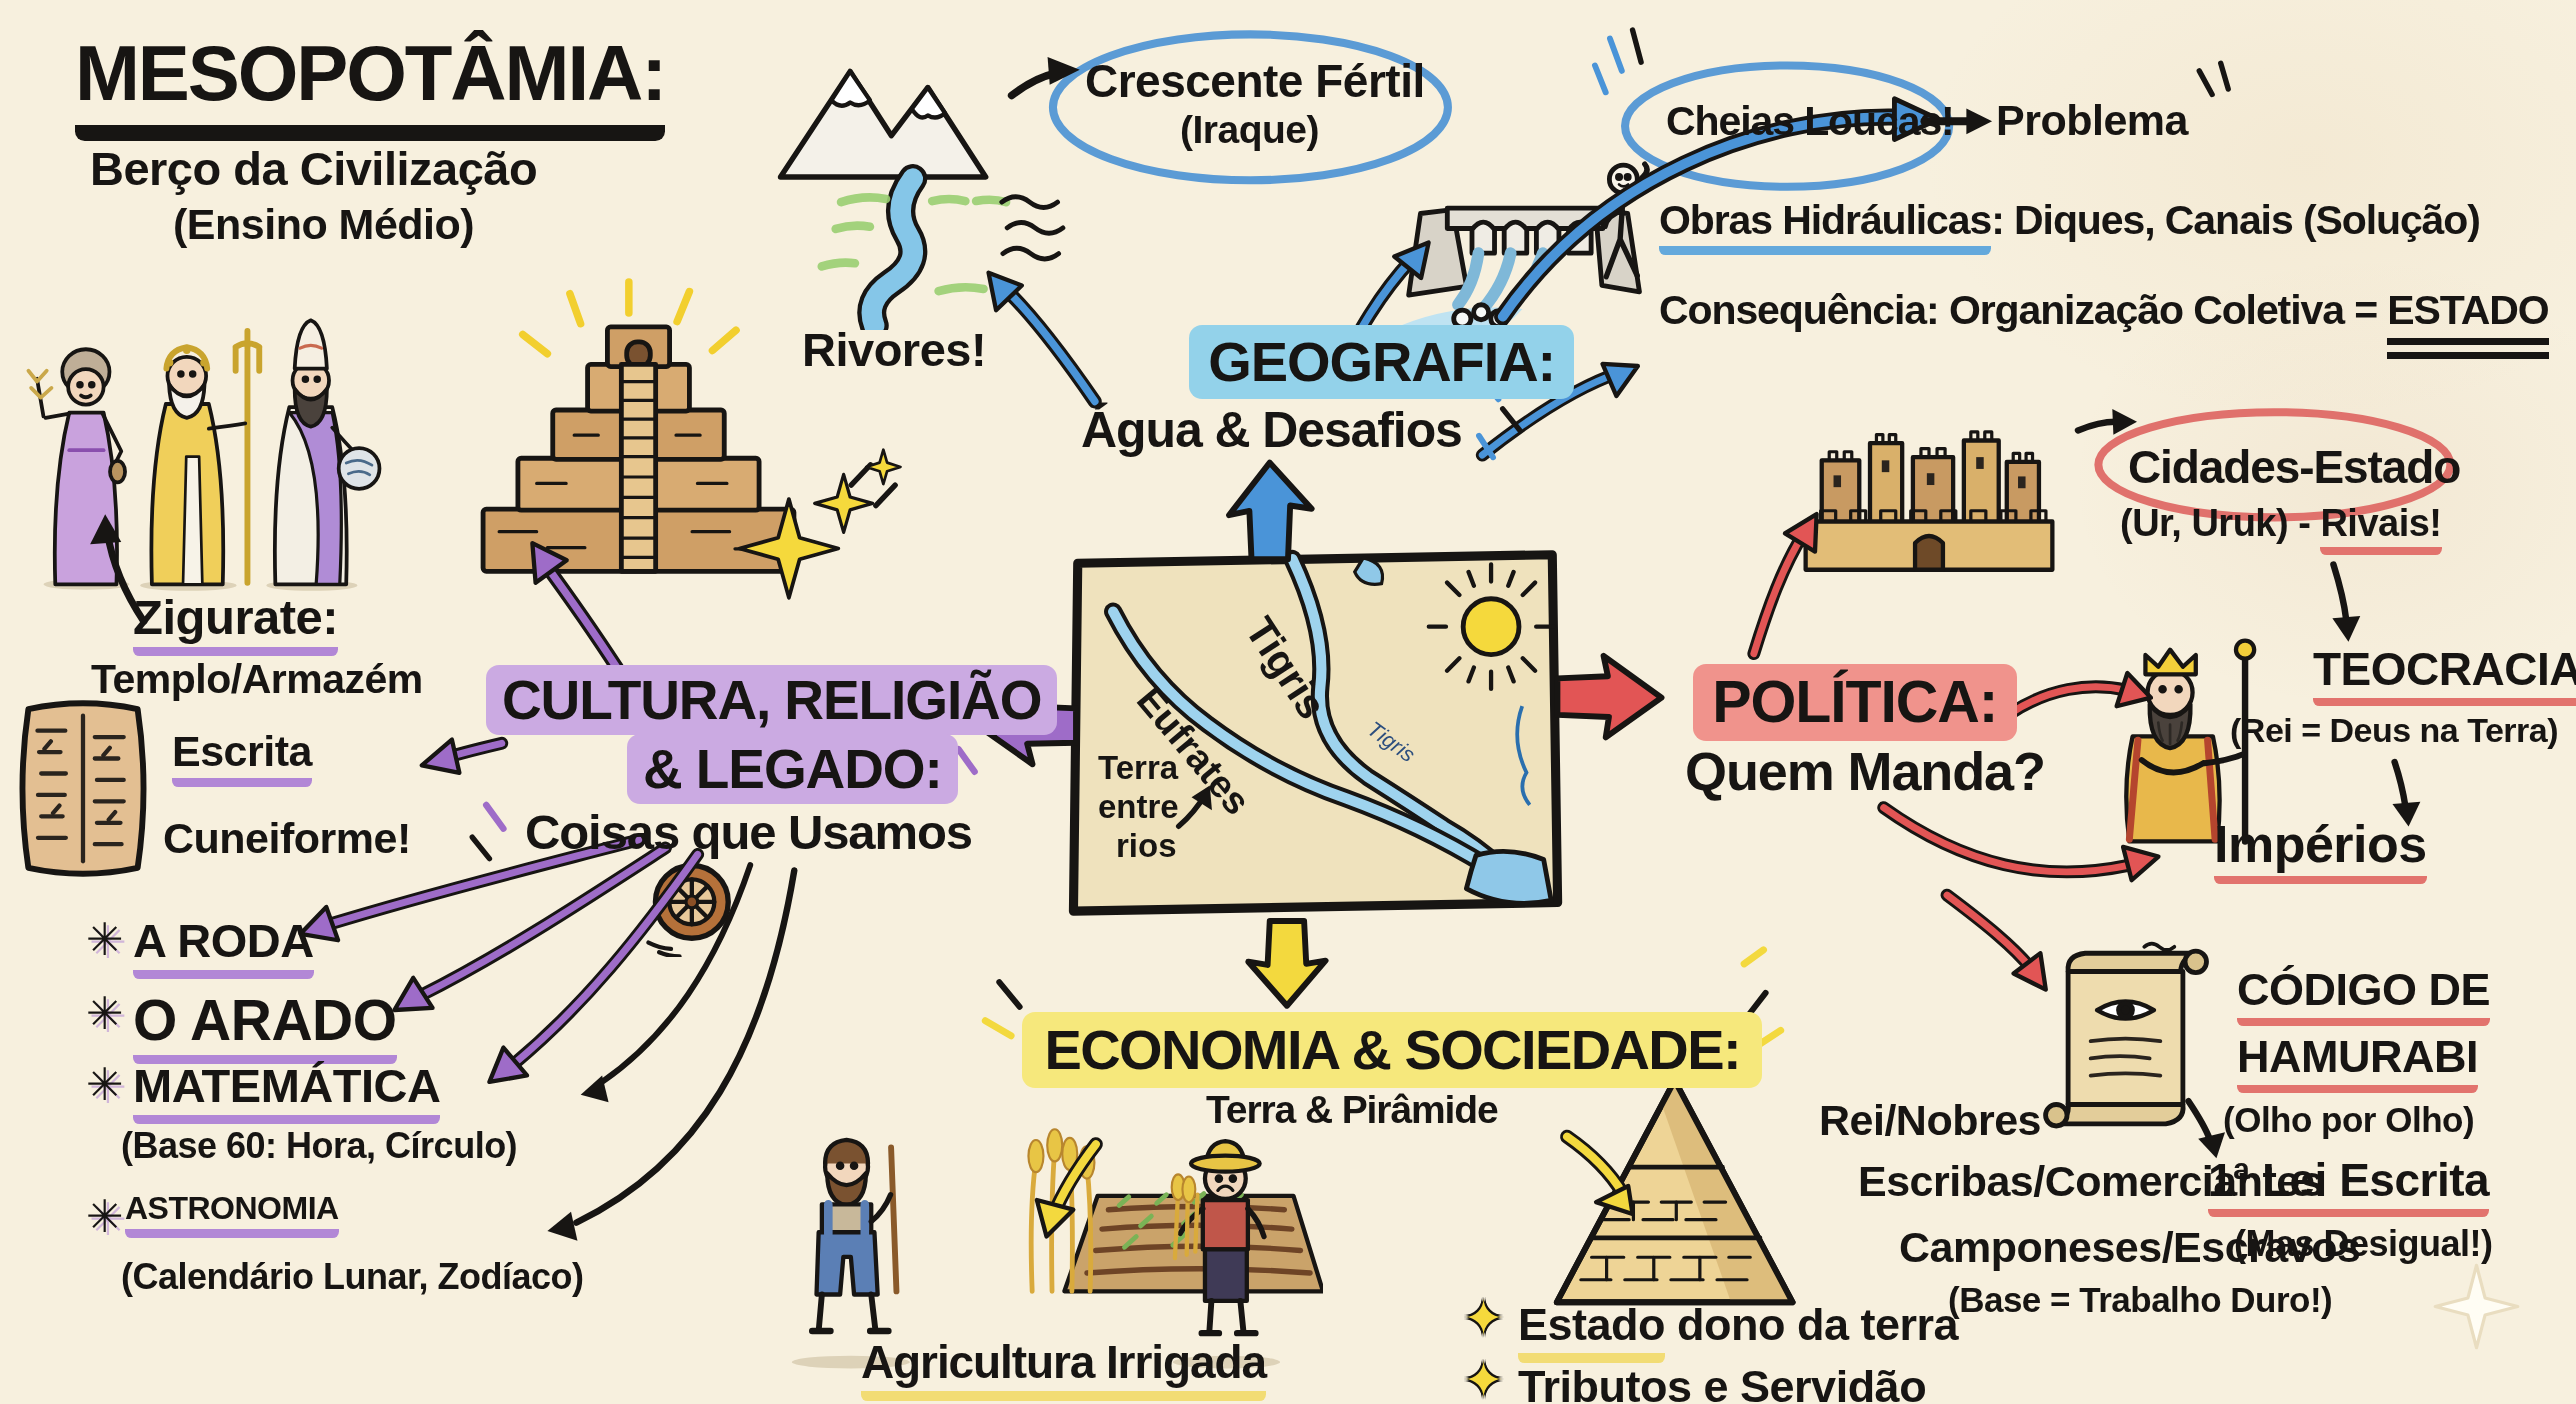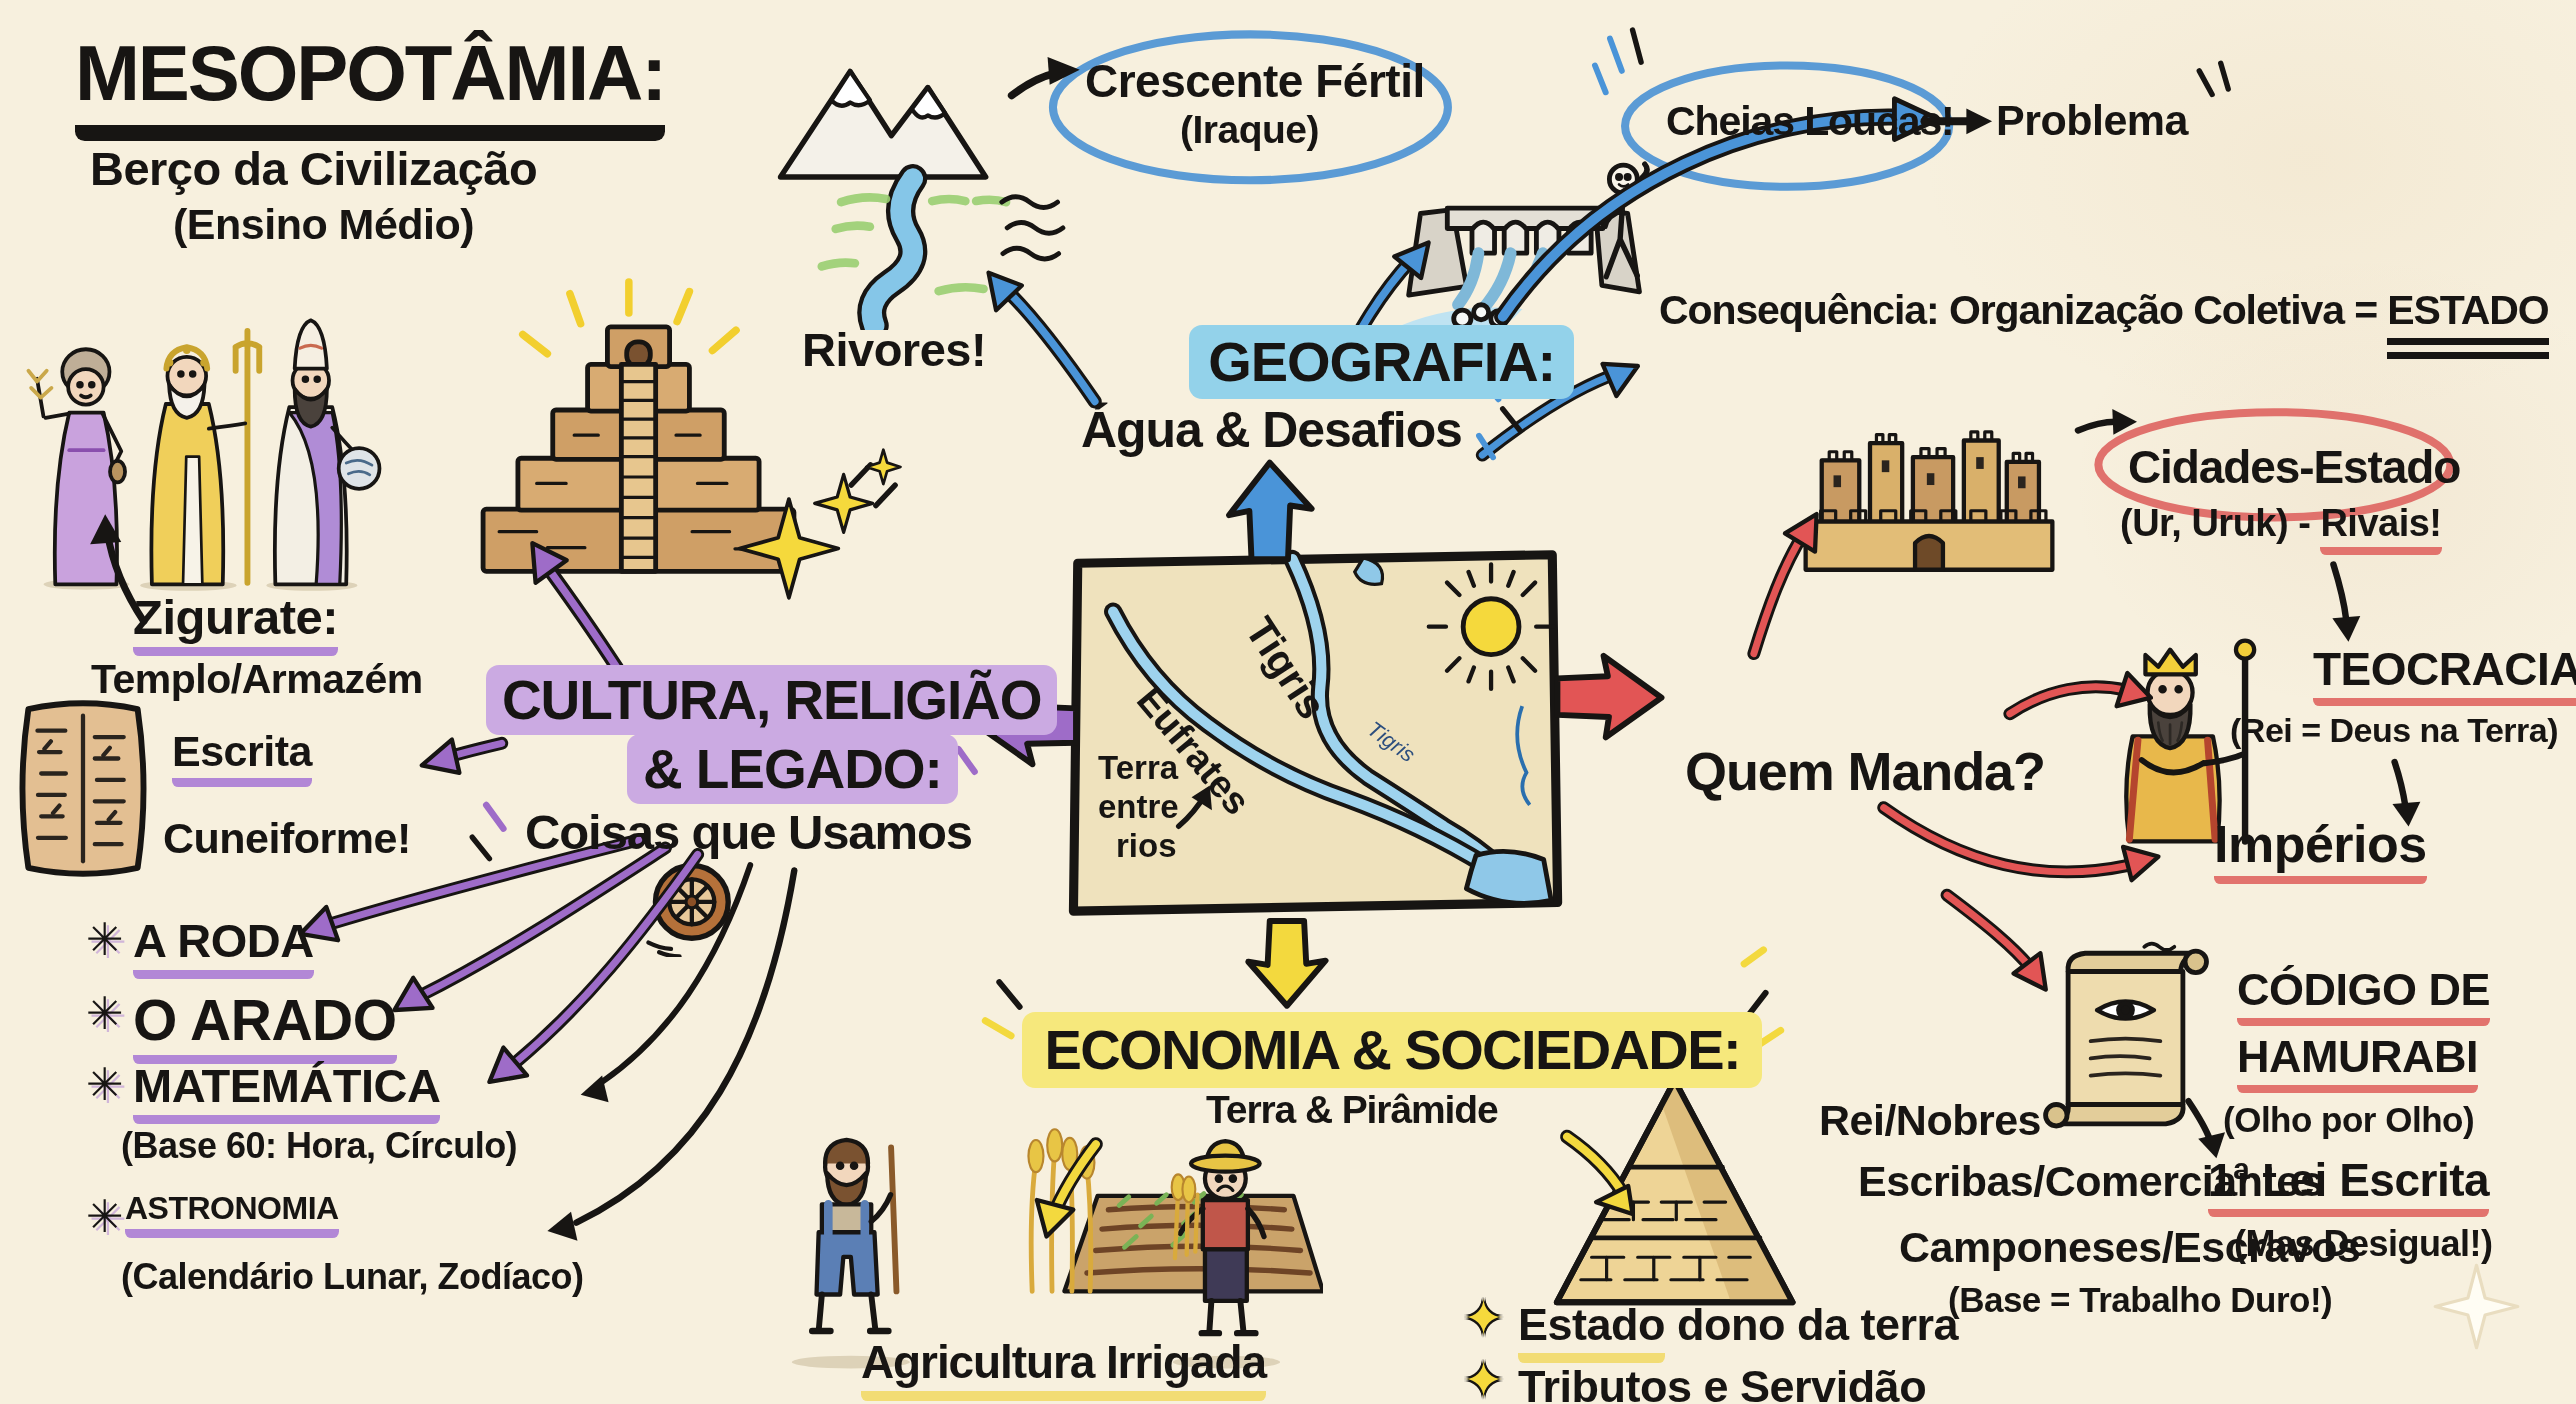--- a/index.html
+++ b/index.html
@@ -432,30 +432,34 @@
 
   <div class="txt" style="left:75px;top:28px;font-size:78px;letter-spacing:-2.1px;"><span class="u-b">MESOPOTÂMIA:</span></div>
   <div class="txt" style="left:90px;top:141px;font-size:47px;">Berço da Civilização</div>
   <div class="txt" style="left:173px;top:200px;font-size:43px;">(Ensino Médio)</div>
 
   <div class="txt" style="left:802px;top:322px;font-size:47px;">Rivores!</div>
   <div class="txt" style="left:1085px;top:54px;font-size:46px;text-align:center;">Crescente Fértil</div>
   <div class="txt" style="left:1180px;top:108px;font-size:39px;">(Iraque)</div>
   <div class="txt" style="left:1666px;top:98px;font-size:41px;letter-spacing:-1.1px;">Cheias Loucas!</div>
   <div class="txt" style="left:1996px;top:96px;font-size:43px;">Problema</div>
+  <div class="txt" style="left:1659px;top:197px;font-size:41px;letter-spacing:-1.1px;">
+    <span class="u-blue">Obras Hidráulicas</span><span>: Diques, Canais (Solução)</span>
+  </div>
   <div class="txt" style="left:1659px;top:287px;font-size:41px;letter-spacing:-1.1px;">
     <span>Consequência: Organização Coletiva = </span><span class="u-dbl">ESTADO</span>
   </div>
   <div class="txt" style="left:1189px;top:325px;font-size:56px;letter-spacing:-1.1px;"><span class="hl hl-blue">GEOGRAFIA:</span></div>
   <div class="txt" style="left:1081px;top:401px;font-size:50px;letter-spacing:-1.1px;">Água &amp; Desafios</div>
 
   <div class="txt" style="left:2128px;top:440px;font-size:46px;letter-spacing:-1.1px;">Cidades-Estado</div>
   <div class="txt" style="left:2120px;top:502px;font-size:38px;">
     <span>(Ur, Uruk) - </span><span class="u-red">Rivais!</span>
   </div>
+  <div class="txt" style="left:1693px;top:664px;font-size:59px;letter-spacing:-1.1px;"><span class="hl hl-red">POLÍTICA:</span></div>
   <div class="txt" style="left:1685px;top:740px;font-size:54px;letter-spacing:-1.1px;">Quem Manda?</div>
   <div class="txt" style="left:2313px;top:642px;font-size:46px;"><span class="u-red">TEOCRACIA</span></div>
   <div class="txt" style="left:2230px;top:711px;font-size:34px;">(Rei = Deus na Terra)</div>
   <div class="txt" style="left:2214px;top:814px;font-size:52px;"><span class="u-red">Impérios</span></div>
   <div class="txt" style="left:2163px;top:885px;font-size:33px;"></div>
   <div class="txt" style="left:2237px;top:964px;font-size:45px;"><span class="u-red">CÓDIGO DE</span></div>
   <div class="txt" style="left:2237px;top:1031px;font-size:45px;"><span class="u-red">HAMURABI</span></div>
   <div class="txt" style="left:2223px;top:1100px;font-size:35px;">(Olho por Olho)</div>
   <div class="txt" style="left:2208px;top:1153px;font-size:46px;"><span class="u-red">1ª Lei Escrita</span></div>
   <div class="txt" style="left:2234px;top:1223px;font-size:36px;">(Mas Desigual!)</div>

